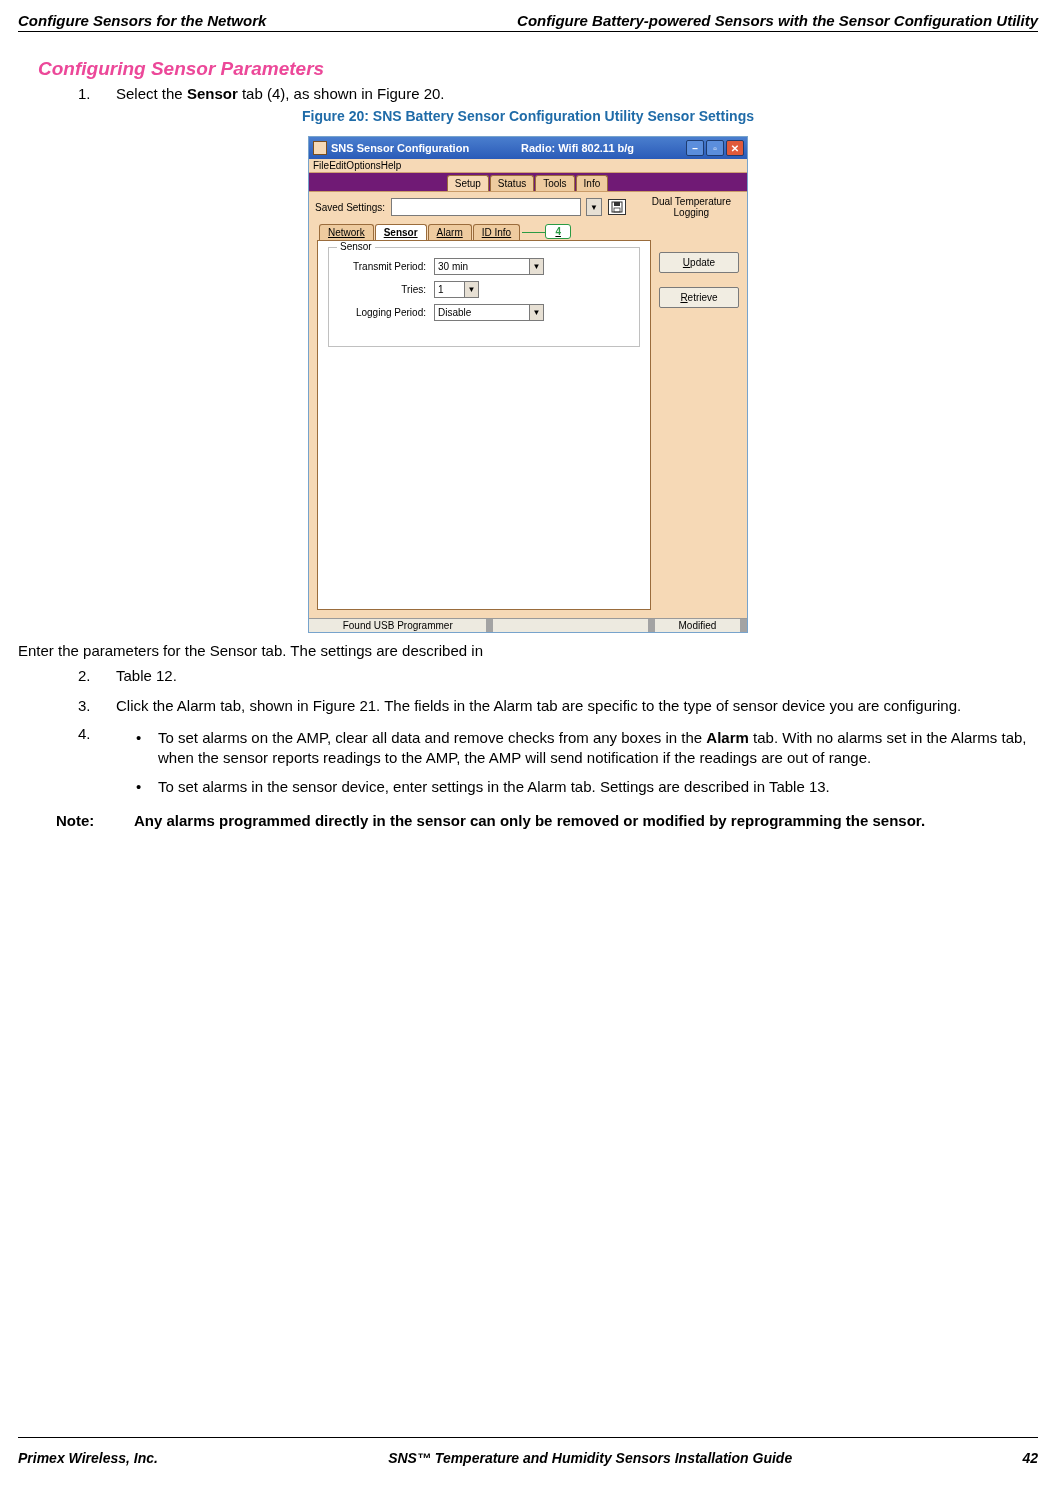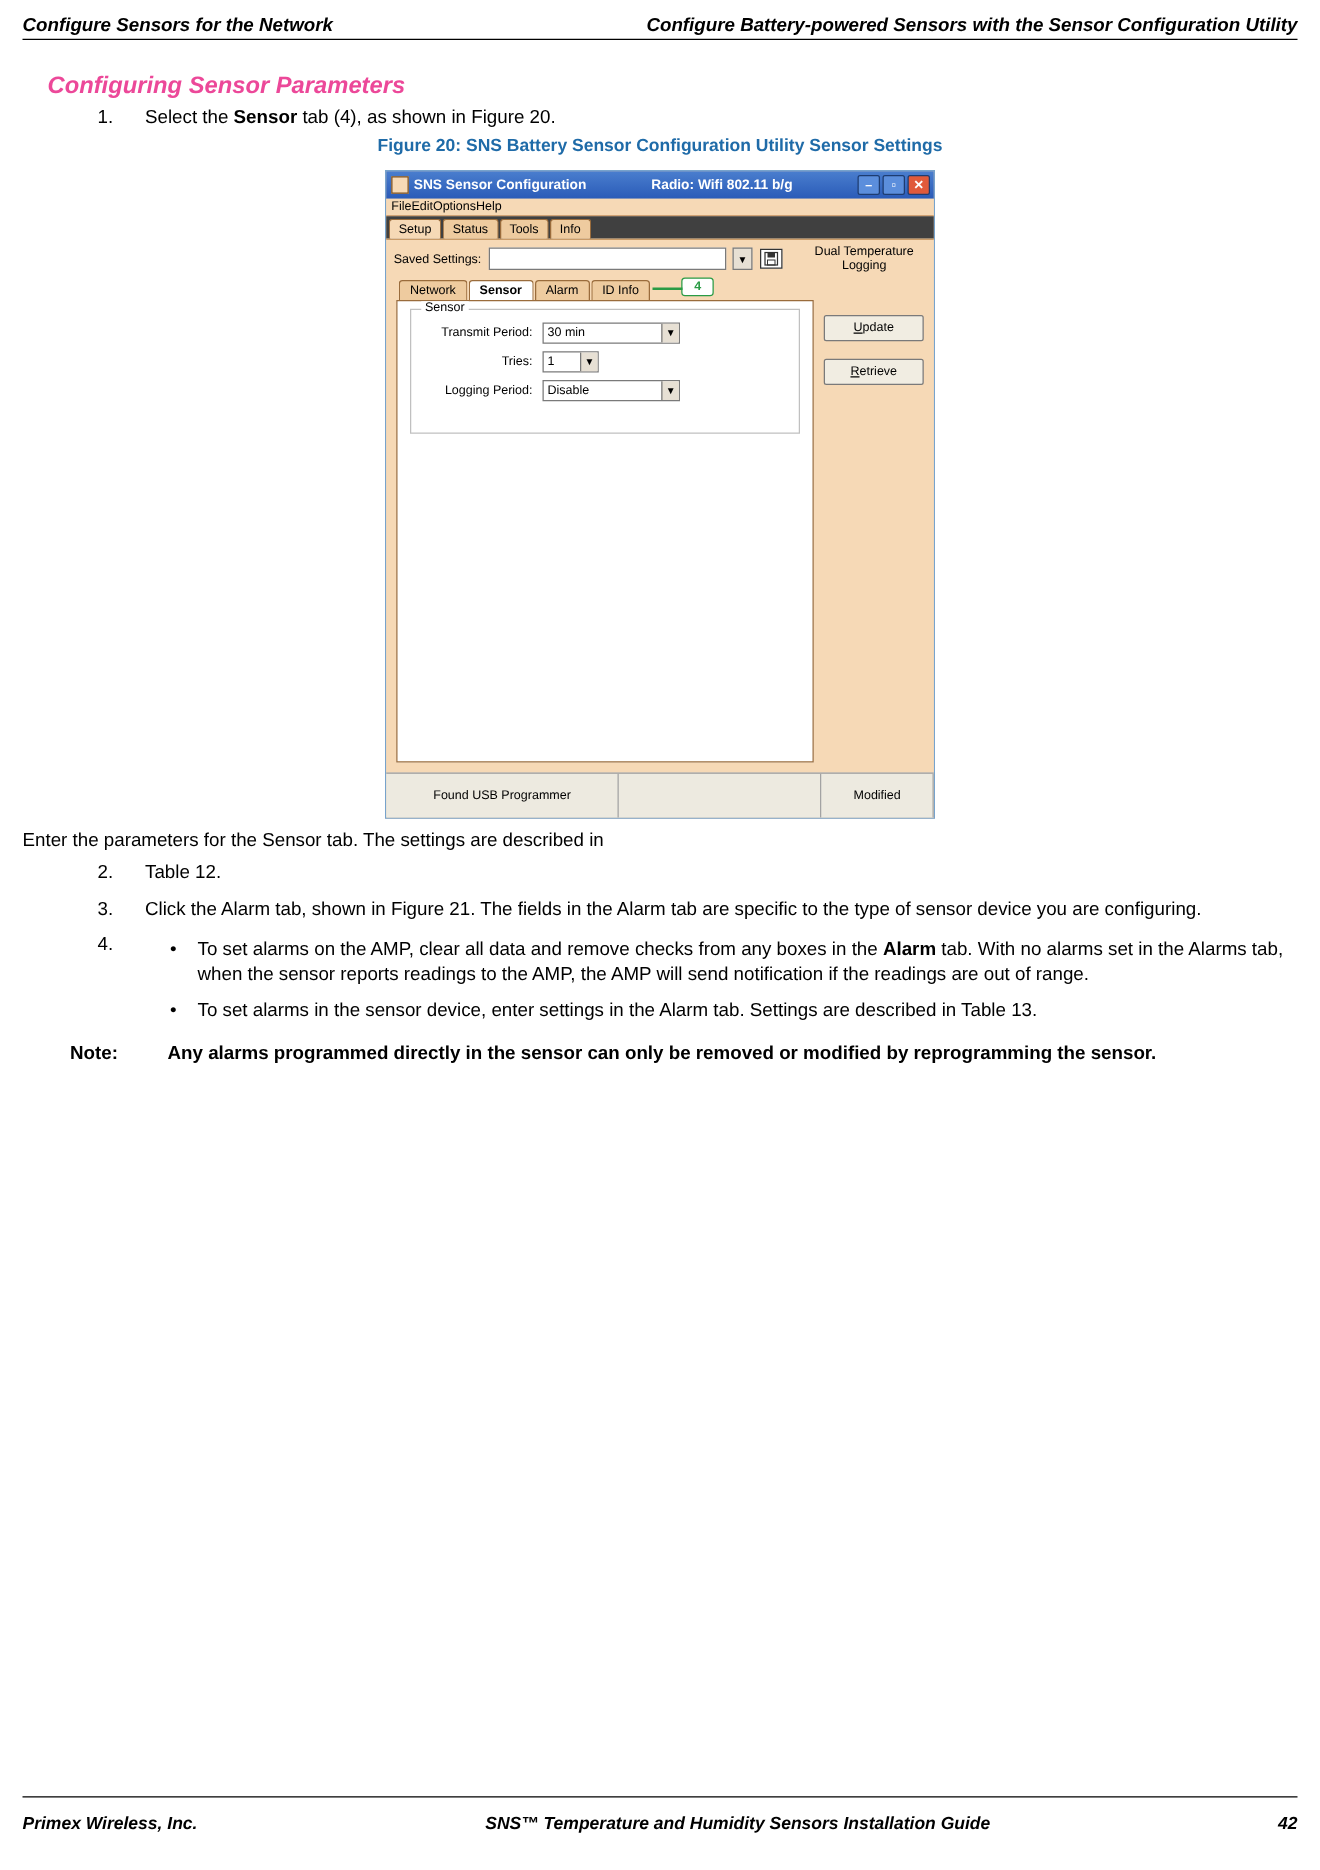--- a/index.html
+++ b/index.html
@@ -92,21 +92,22 @@
   .menubar {
     background: #f6d9b6;
     padding: 1px 4px;
     border-bottom: 1px solid #d0a173;
     display: flex;
     font-size: 10px;
   }
   .toolbar-tabs {
     display: flex;
     padding: 2px 2px 0 2px;
-    background: #404040;
+    background: #701a75;
+    justify-content: center;
   }
   .ttab {
     padding: 2px 7px;
     border: 1px solid #9a6c3c;
     border-bottom: none;
     margin-right: 1px;
     background: #eecb9f;
     font-size: 10px;
     border-radius: 3px 3px 0 0;
   }
@@ -146,21 +147,22 @@
     margin-left: auto;
     font-size: 10px;
     text-align: center;
     line-height: 1.1;
     padding-right: 10px;
   }
   .subtabs-row {
     display: flex;
     padding-left: 10px;
     background: #f6d9b6;
-    align-items: flex-start;
+    align-items: center;
+    text-decoration: underline;
   }
   .subtabs {
     display: flex;
     margin-top: 2px;
   }
   .stab {
     padding: 2px 8px;
     border: 1px solid #9a6c3c;
     border-bottom: none;
     margin-right: 1px;
@@ -259,22 +261,22 @@
     align-items: center;
     justify-content: center;
   }
   .statusbar {
     display: flex;
     border-top: 1px solid #9a9a9a;
     background: #edeae0;
     font-size: 10px;
   }
   .status-cell {
-    padding: 12px 8px;
-    border-right: 1px solid #a3a3a3;
+    padding: 1px 8px;
+    border-right: 7px solid #a3a3a3;
   }
   .status-cell.c1 { flex: 1.4; text-align: center; }
   .status-cell.c2 { flex: 1.2; }
   .status-cell.c3 { flex: 0.6; text-align: center; }
   .para-outdent {
     margin-top: 6px;
     margin-bottom: 4px;
     line-height: 1.35;
   }
   .ul-sub {

